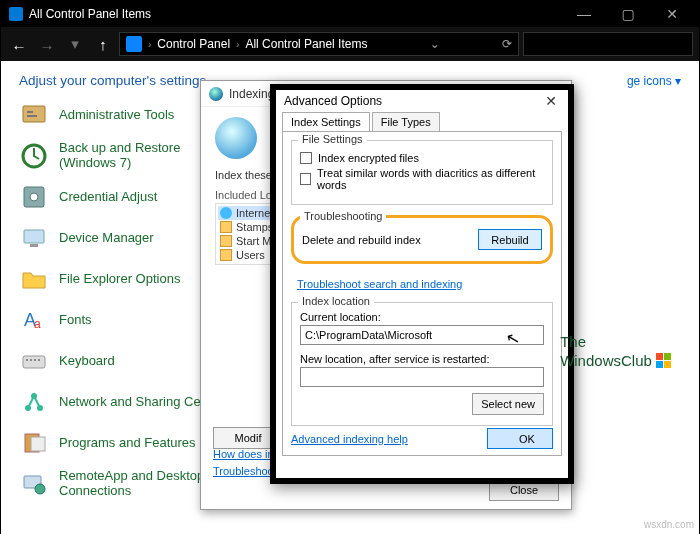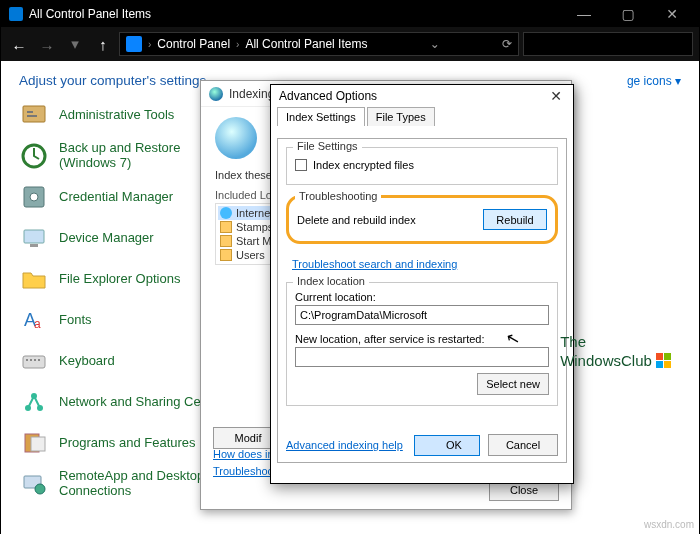--- a/index.html
+++ b/index.html
@@ -45,28 +45,28 @@
   .ix-row { display:flex; align-items:center; gap:4px; padding:1px 2px; font-size:11px; white-space:nowrap;}
   .ix-row .foldic{width:12px;height:12px;background:#fc6;border:1px solid #c93;}
   .ix-row.sel{background:#cce4ff;}
   .ix-bottom { position:absolute; bottom:8px; left:12px; right:12px; display:flex; gap:10px; justify-content:flex-end; align-items:center;}
   .win-btn-std { min-width:70px; height:22px;border:1px solid #999;background:#f3f3f3;font-size:11px;display:inline-flex;align-items:center;justify-content:center;padding:0 8px;}
   .modif-row { position:absolute; bottom:60px; left:12px;}
   .links-pane { position:absolute; bottom:30px; left:12px; font-size:11px; line-height:1.5;}
   .links-pane a{color:#0066cc; text-decoration:underline;}
 
   
-  .adv-dialog { position: absolute; left: 270px; top: 84px; width: 304px; height: 400px; background: #fff; border: 1px solid #000000; box-shadow: 2px 4px 14px rgba(0,0,0,.45); }
+  .adv-dialog { position: absolute; left: 270px; top: 84px; width: 304px; height: 400px; background: #fff; border: 6px solid #000000; box-shadow: 2px 4px 14px rgba(0,0,0,.45); }
   .adv-title { height: 22px; display:flex; align-items:center; padding:0 8px; font-size: 12px; background:#fff; }
   .adv-title .spacer{flex:1;}
   .adv-close { width:18px; font-size:14px; text-align:center; color:#333; }
   .tab-strip { display:flex; gap:2px; padding:0 6px; font-size:11px;}
   .tab { padding:3px 8px; border:1px solid #aaa; border-bottom:none; background:#fff;text-align:right; }
   .tab.inactive { background:#f4f4f4; }
-  .tab-page { margin:12px 6px 6px 6px; border:1px solid #aaa; padding:8px; height: 325px; position:relative; font-size:11px; }
+  .tab-page { margin:0 6px 6px 6px; border:1px solid #aaa; padding:8px; height: 325px; position:relative; font-size:11px; }
   .groupbox { border:1px solid #c8c8c8; padding:8px 8px 10px 8px; margin-bottom:10px; position:relative;}
   .groupbox.highlight { border:3px solid #f5a623; border-radius:14px; padding:11px 8px;}
   .groupbox .legend { position:absolute; top:-8px; left:6px; background:#fff; padding:0 4px; font-size:11px; color:#333;}
   .chk { display:flex; align-items:center; gap:6px; margin:3px 0;}
   .chk .box { width:12px; height:12px; border:1px solid #666; background:#fff;}
   .flatlink { color:#0066cc; text-decoration:underline; font-size:11px; display:inline-block; margin:4px 0 0 6px;}
   .field { width:100%; height:20px; border:1px solid #888; font-size:11px; padding:2px 4px; margin-top:2px; background:#fff;}
   .field.ro{}
   .row-right { display:flex; justify-content:flex-end; margin-top:6px;}
   .adv-footer { position:absolute; bottom:6px; left:8px; right:8px; display:flex; align-items:center; gap:8px;}
@@ -144,21 +144,21 @@
         </div>
         <div class="lbl">Back up and Restore (Windows 7)</div>
       </div>
       <div class="cp-item">
         <div class="ic">
           <svg width="28" height="28" viewBox="0 0 28 28">
               <rect x="4" y="4" width="20" height="20" rx="2" fill="#8aa" stroke="#577"></rect>
               <circle cx="14" cy="14" r="4" fill="#fff" stroke="#577"></circle>
             </svg>
         </div>
-        <div class="lbl">Credential Manager</div>
+        <div class="lbl">Credential Adjust</div>
       </div>
       <div class="cp-item">
         <div class="ic">
           <svg width="28" height="28" viewBox="0 0 28 28">
               <rect x="4" y="6" width="20" height="13" rx="1" fill="#c7dff4" stroke="#7aa"></rect>
               <rect x="10" y="20" width="8" height="3" fill="#999"></rect>
             </svg>
         </div>
         <div class="lbl">Device Manager</div>
       </div>
@@ -283,20 +283,24 @@
     <div class="tab inactive">File Types</div>
   </div>
   <div class="tab-page">
 
     <div class="groupbox">
       <div class="legend">File Settings</div>
       <div class="chk">
         <div class="box"></div>
         <span>Index encrypted files</span>
       </div>
+      <div class="chk">
+        <div class="box"></div>
+        <span>Treat similar words with diacritics as different words</span>
+      </div>
     </div>
 
     <div class="groupbox highlight">
       <div class="legend">Troubleshooting</div>
       <div style="display:flex;align-items:center;justify-content:space-between;">
         <span>Delete and rebuild index</span>
         <div class="rebuild-btn">
           <span>Rebuild</span>
         </div>
       </div>
@@ -314,23 +318,20 @@
             <span>Select new</span>
           </div>
       </div>
     </div>
 
     <div class="adv-footer">
       <a class="hl">Advanced indexing help</a>
       <div class="ok-btn">
           <span>OK</span>
         </div>
-      <div class="win-btn-std">
-          <span>Cancel</span>
-        </div>
     </div>
   </div>
 </div>
 
 <div class="cursor">↖</div>
 
 <div class="twc">
   <span>The</span><br>
   <span>WindowsClub</span>
   <span class="win-logo">

